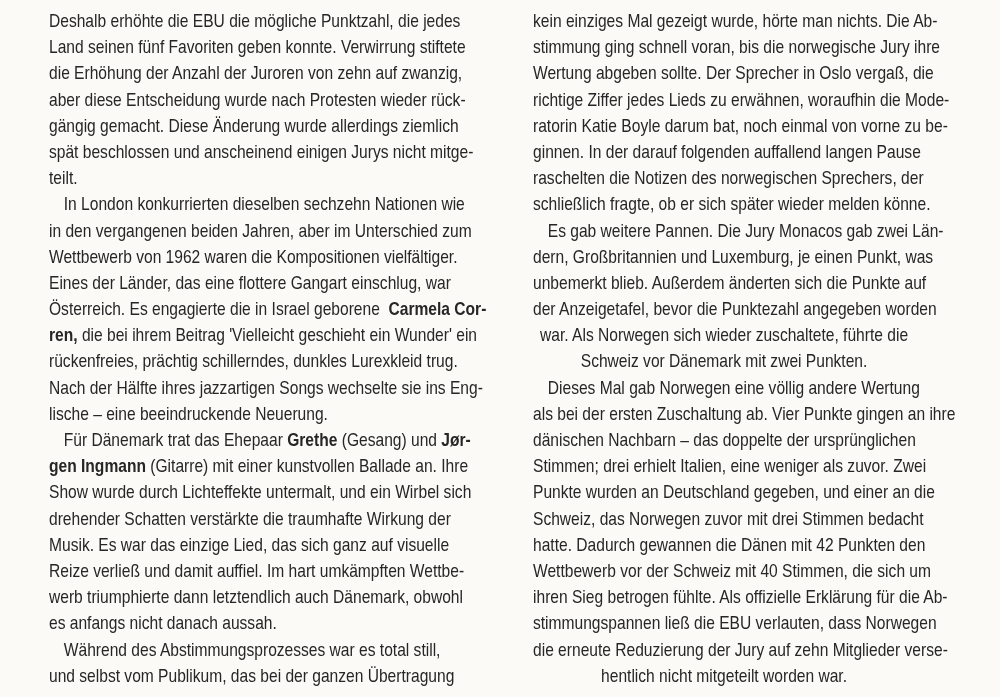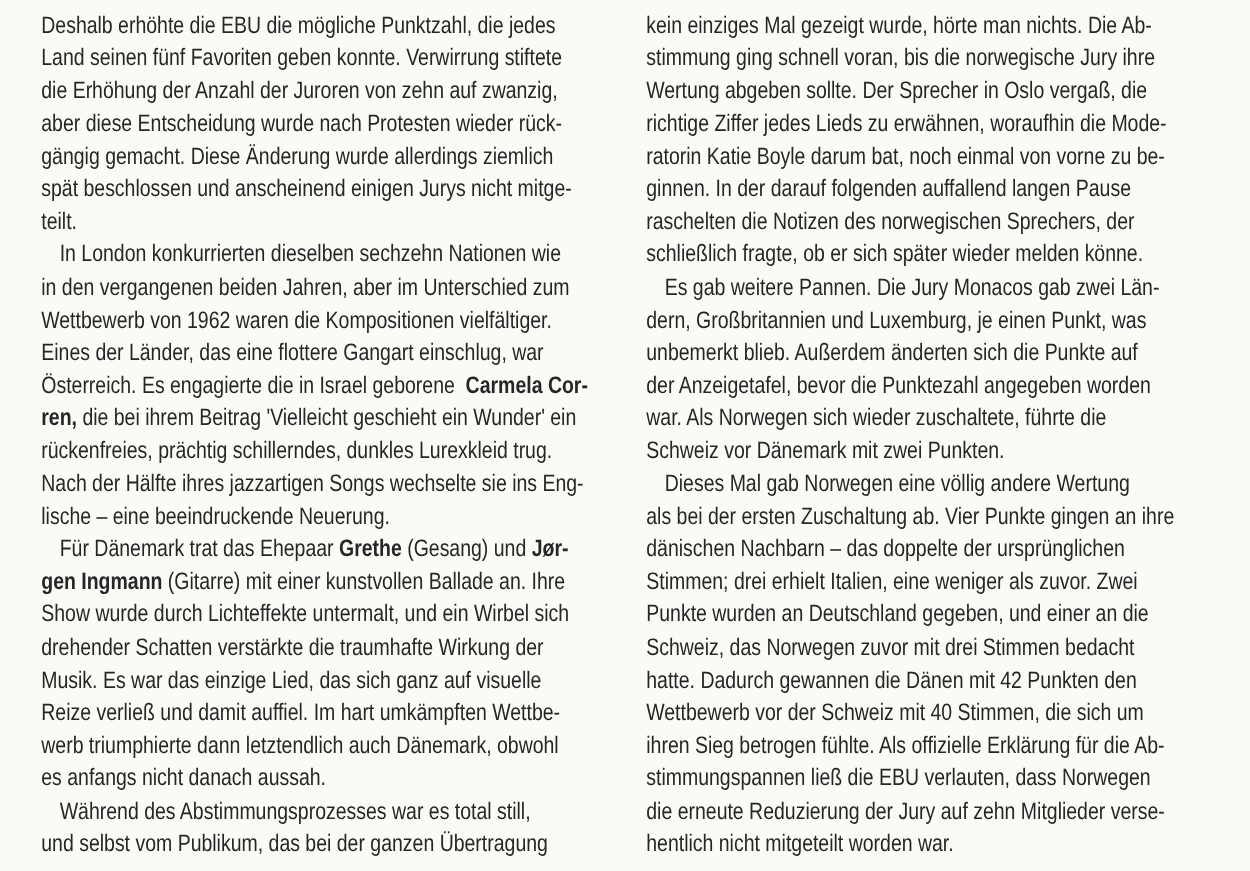--- a/index.html
+++ b/index.html
@@ -17,20 +17,21 @@
     position: relative;
     width: 1000px;
     height: 697px;
   }
   .col {
     position: absolute;
     top: 8px;
     font-size: 19px;
     line-height: 26.2px;
     color: #262626;
+    margin-left: 16px;
   }
   .col-left  { left: 33px;  width: 466px; }
   .col-right { left: 517px; width: 466px; }
   .line {
     white-space: pre;           
     transform: scaleX(0.82);    
     transform-origin: 0 0;
     height: 26.2px;
   }
   .line.indent { padding-left: 18px; }
@@ -61,21 +62,21 @@
       <div class="line"><span class="bold">gen Ingmann</span><span> (Gitarre) mit einer kunstvollen Ballade an. Ihre</span></div>
       <div class="line"><span>Show wurde durch Lichteffekte untermalt, und ein Wirbel sich</span></div>
       <div class="line"><span>drehender Schatten verstärkte die traumhafte Wirkung der</span></div>
       <div class="line"><span>Musik. Es war das einzige Lied, das sich ganz auf visuelle</span></div>
       <div class="line"><span>Reize verließ und damit auffiel. Im hart umkämpften Wettbe-</span></div>
       <div class="line"><span>werb triumphierte dann letztendlich auch Dänemark, obwohl</span></div>
       <div class="line"><span>es anfangs nicht danach aussah.</span></div>
       <div class="line indent"><span>Während des Abstimmungsprozesses war es total still,</span></div>
       <div class="line"><span>und selbst vom Publikum, das bei der ganzen Übertragung</span></div>
     </div>
-  <div class="col col-right" style="color: rgb(38, 38, 38);">
+  <div class="col col-right" style="color: rgb(38, 38, 38); text-align: center;">
       <div class="line"><span>kein einziges Mal gezeigt wurde, hörte man nichts. Die Ab-</span></div>
       <div class="line"><span>stimmung ging schnell voran, bis die norwegische Jury ihre</span></div>
       <div class="line"><span>Wertung abgeben sollte. Der Sprecher in Oslo vergaß, die</span></div>
       <div class="line"><span>richtige Ziffer jedes Lieds zu erwähnen, woraufhin die Mode-</span></div>
       <div class="line"><span>ratorin Katie Boyle darum bat, noch einmal von vorne zu be-</span></div>
       <div class="line"><span>ginnen. In der darauf folgenden auffallend langen Pause</span></div>
       <div class="line"><span>raschelten die Notizen des norwegischen Sprechers, der</span></div>
       <div class="line"><span>schließlich fragte, ob er sich später wieder melden könne.</span></div>
       <div class="line indent"><span>Es gab weitere Pannen. Die Jury Monacos gab zwei Län-</span></div>
       <div class="line"><span>dern, Großbritannien und Luxemburg, je einen Punkt, was</span></div>

